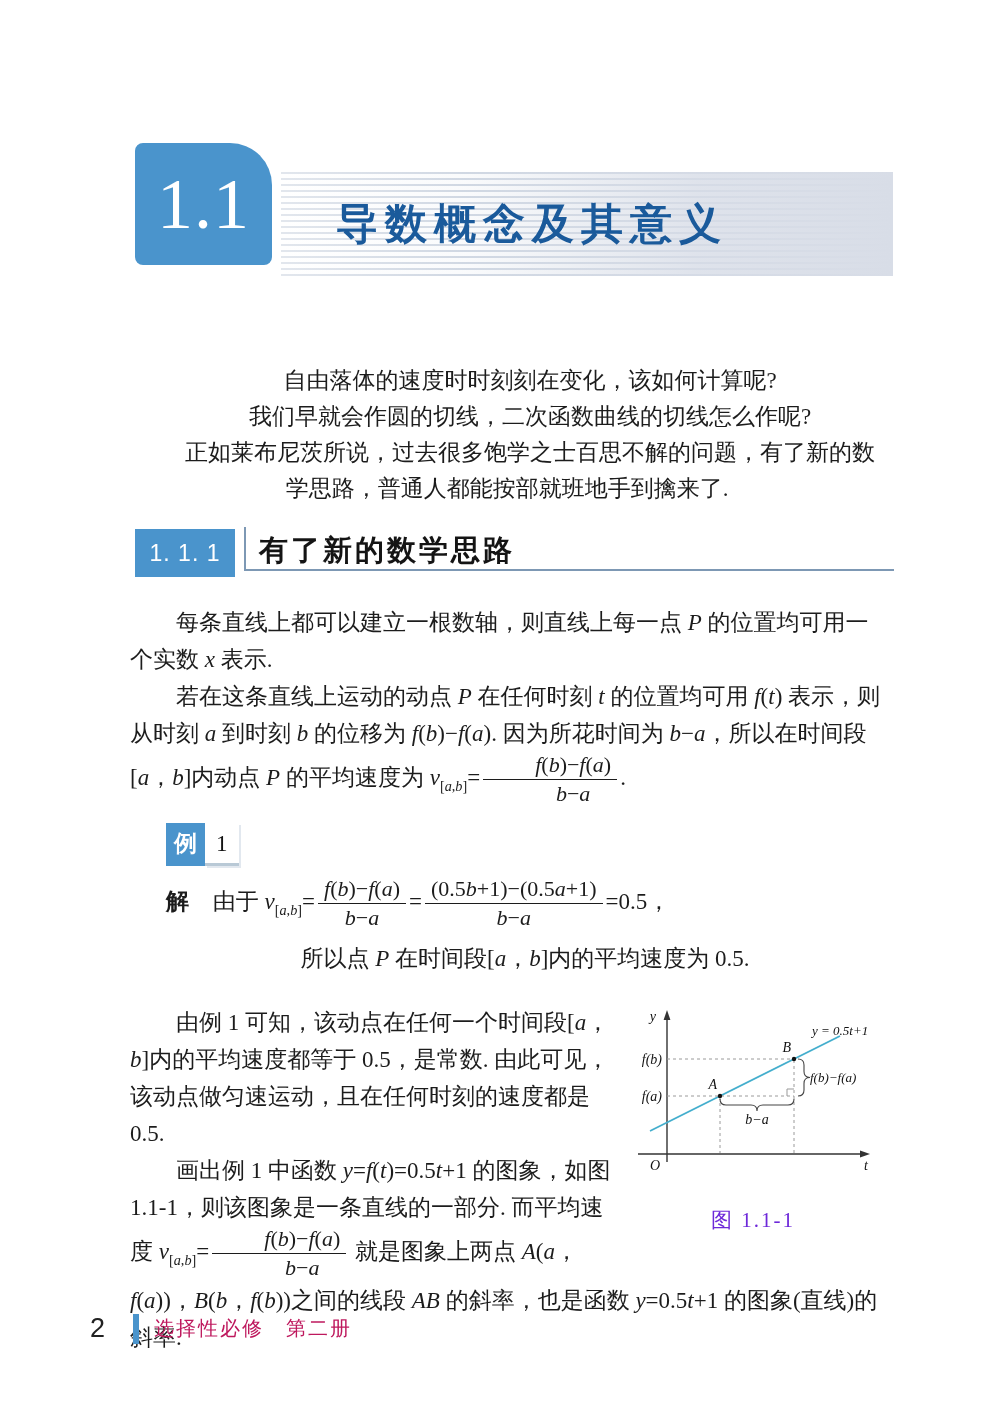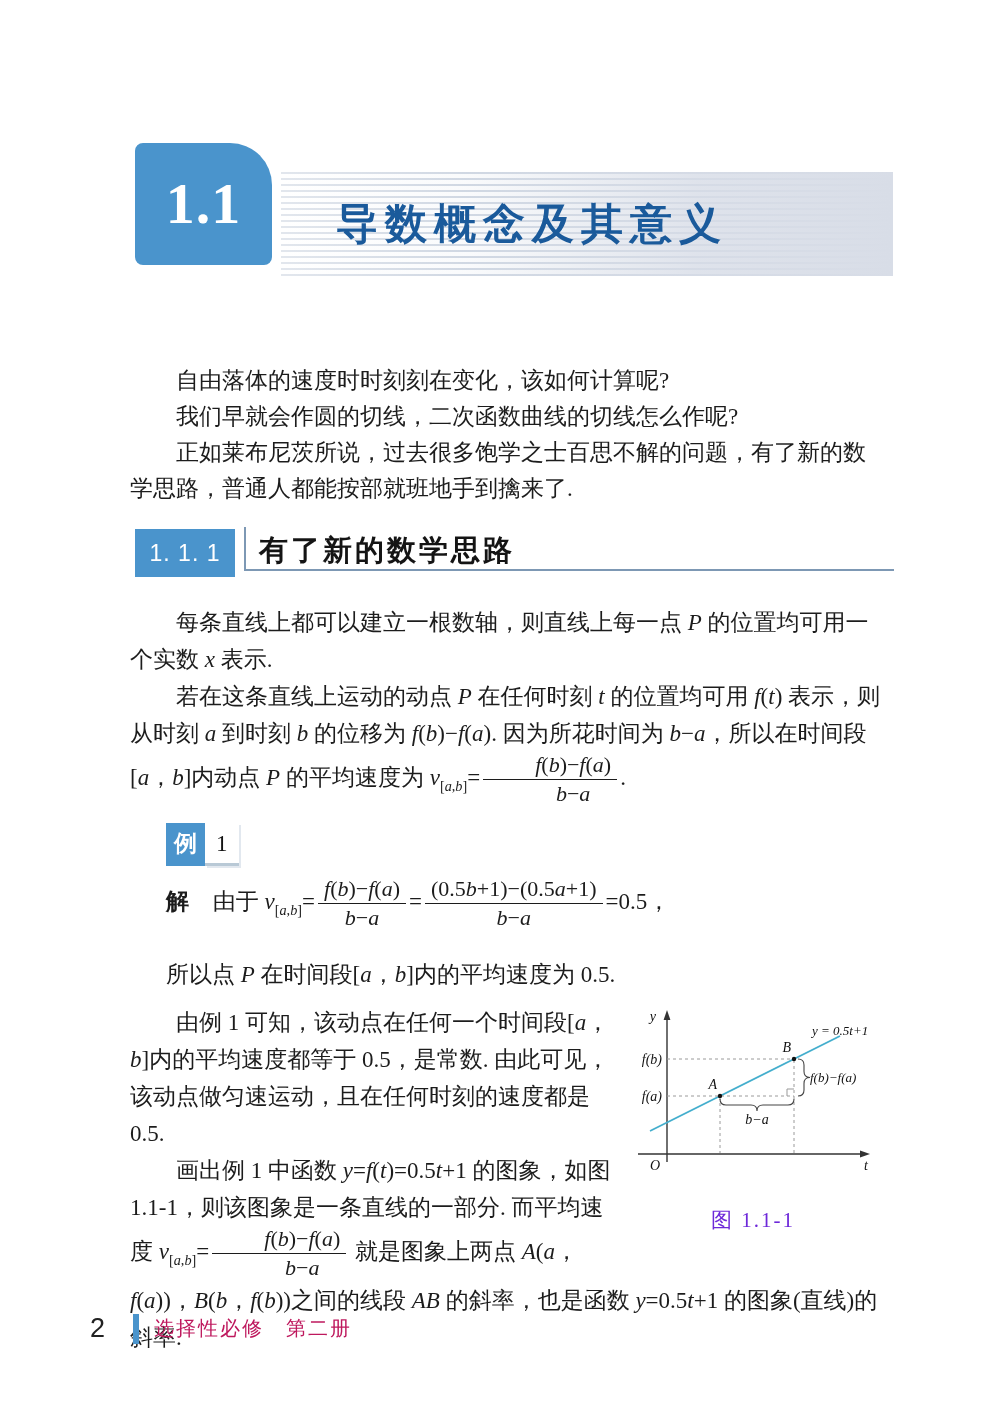--- a/index.html
+++ b/index.html
@@ -3,34 +3,34 @@
 <meta charset="utf-8">
 <style>
   html,body{margin:0;padding:0;background:#ffffff;}
   .page{position:relative;width:1000px;height:1422px;background:#fff;overflow:hidden;
         font-family:"Liberation Serif","DejaVu Serif",serif;color:#1c1c1c;}
 
   
   .chapter-box{position:absolute;left:135px;top:143px;width:137px;height:122px;
       background:#4a94cc;border-radius:8px 42px 8px 8px;
       display:flex;align-items:center;justify-content:center;}
-  .chapter-box span{color:#fff;font-size:58px;font-weight:bold;
+  .chapter-box span{color:#fff;font-size:72px;font-weight:normal;
       font-family:"Liberation Serif",serif;line-height:1;letter-spacing:1px;}
   .chapter-band{position:absolute;left:281px;top:172px;width:612px;height:104px;
       background:
         linear-gradient(to right, rgba(255,255,255,0.55) 0%, rgba(240,243,247,0.35) 30%,
                         rgba(217,222,232,0.85) 68%, #d8dde7 100%),
         repeating-linear-gradient(180deg,#bfc9d8 0px,#bfc9d8 2px,#ffffff 2px,#ffffff 6px);}
   .chapter-title{position:absolute;left:55px;top:0;height:104px;display:flex;align-items:center;
       font-family:"Liberation Sans","DejaVu Sans",sans-serif;
       font-size:42px;font-weight:bold;color:#1a5a9b;letter-spacing:7px;}
 
   
   .intro{position:absolute;left:130px;top:363px;width:754px;}
-  .intro p{margin:0;font-size:23px;line-height:36px;text-indent:2em;}
+  .intro p{margin:0;font-size:23px;line-height:36px;text-indent:2em;text-align:center;}
 
   
   .sec-badge{position:absolute;left:135px;top:529px;width:100px;height:48px;background:#4a94cc;
       color:#fff;display:flex;align-items:center;justify-content:center;
       font-family:"Liberation Sans",sans-serif;font-size:23px;letter-spacing:1px;}
   .sec-sep{position:absolute;left:244px;top:527px;width:2px;height:44px;background:#7d98b4;}
   .sec-title{position:absolute;left:259px;top:531px;
       font-family:"Liberation Sans","DejaVu Sans",sans-serif;
       font-size:29px;font-weight:bold;color:#141414;letter-spacing:3px;}
   .sec-underline{position:absolute;left:244px;top:569px;width:650px;height:2px;background:#7d98b4;}
@@ -50,21 +50,21 @@
   
   .example{position:absolute;left:130px;top:818px;width:754px;}
   .ex-first{text-indent:0;padding-left:36px;}
   .ex-badge{display:inline-flex;vertical-align:-7px;margin-right:10px;}
   .ex-label{background:#4a94cc;color:#fff;font-family:"Liberation Sans",sans-serif;
       font-weight:bold;font-size:23px;padding:2px 8px 4px;}
   .ex-num{background:#fff;color:#141414;font-size:23px;padding:2px 11px 1px;
       border-bottom:3px solid #b9c9d6;box-shadow:2px 2px 0 #e2e8ef;}
   .sol{padding-left:36px;margin-top:10px;}
   .sol .hei{margin-right:18px;}
-  .concl{padding-left:36px;margin-top:24px;}
+  .concl{padding-left:36px;margin-top:8px;text-align:center;}
 
   
   .columns{position:absolute;left:130px;top:1004px;width:754px;}
   .columns p{text-indent:2em;}
   .fig{float:right;width:262px;margin:0 0 6px 10px;text-align:center;}
   .fig figcaption{font-size:21px;margin-top:2px;letter-spacing:2px;color:#6d28d9;}
   .figlabel{font-style:italic;font-size:14px;fill:#111;font-family:"Liberation Serif",serif;}
   .figlabel-sm{font-style:italic;font-size:13px;fill:#111;font-family:"Liberation Serif",serif;}
 
   

